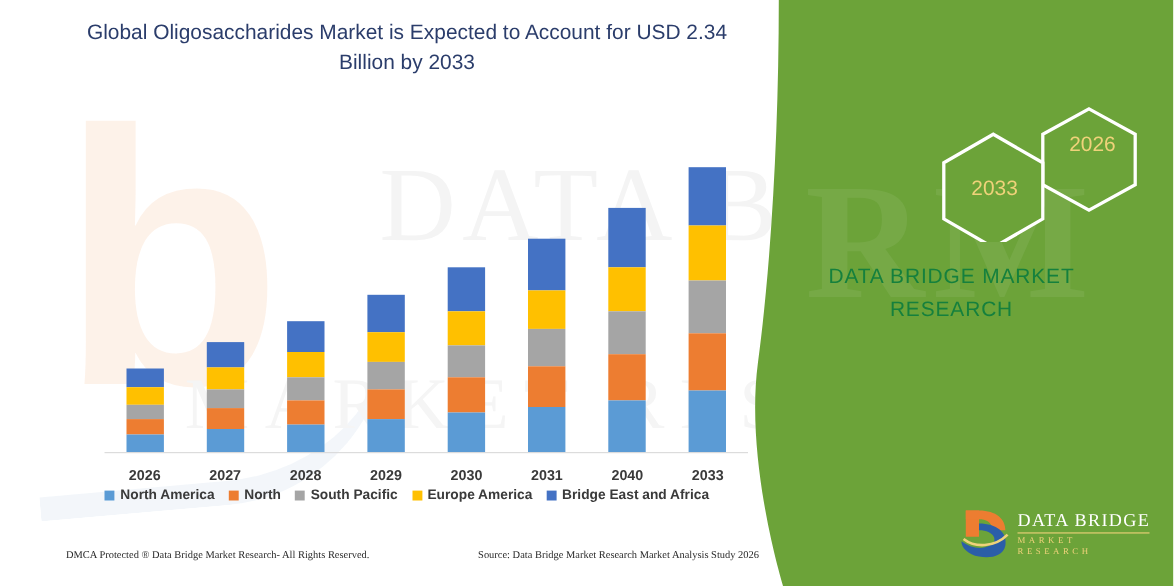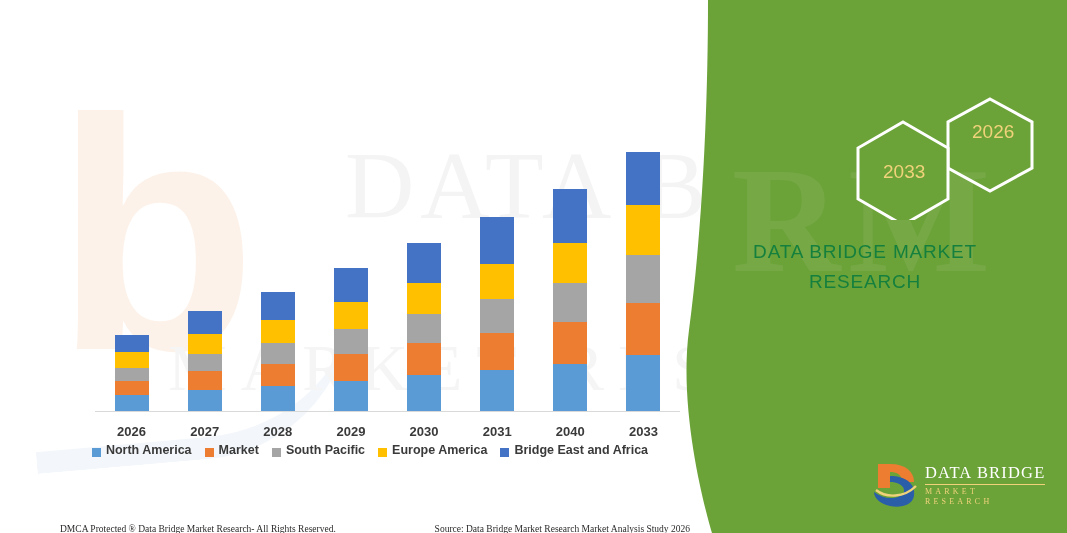--- a/index.html
+++ b/index.html
@@ -121,28 +121,28 @@
   .legend {
     position: absolute;
     left: 60px; top: 443px;
     width: 620px;
     display: flex;
     justify-content: center;
     align-items: center;
     gap: 13px;
     flex-wrap: nowrap;
   }
-  .lg-item { display: flex; align-items: flex-end; gap: 5px; }
+  .lg-item { display: flex; align-items: center; gap: 5px; }
   .lg-sw { width: 9px; height: 9px; display: block; }
   .lg-tx { font-size: 12.5px; font-weight: 700; color: #3a3a3a; white-space: nowrap; }
 
   
   .footer {
     position: absolute;
-    left: 60px; top: 524px;
+    left: 60px; top: 500px;
     width: 630px;
     display: flex;
     justify-content: space-between;
     font-family: "Liberation Serif", serif;
     font-size: 9.5px;
     color: #2a2a2a;
   }
 
   
   .green-panel {
@@ -219,20 +219,21 @@
 
 <div id="page">
 
   <div class="wm-layer">
     <div class="wm-b">b</div>
     <div class="wm-swoosh"></div>
     <div class="wm-text-top">DATA BRIDGE</div>
     <div class="wm-text-bot">MARKET RESEARCH</div>
   </div>
 
+  <div class="chart-title">Global Oligosaccharides Market is Expected to Account for USD 2.34 Billion by 2033</div>
 
   <div class="plot">
     <div class="bars">
         <div class="bar-col">
           <div class="seg" style="height: 16px; background: rgb(91, 155, 213);"></div>
           <div class="seg" style="height: 14px; background: rgb(237, 125, 49);"></div>
           <div class="seg" style="height: 13px; background: rgb(165, 165, 165);"></div>
           <div class="seg" style="height: 16px; background: rgb(255, 192, 0);"></div>
           <div class="seg" style="height: 17px; background: rgb(68, 114, 196);"></div>
         </div>
@@ -300,21 +301,21 @@
       <span>2033</span>
     </div>
 
   <div class="legend">
       <div class="lg-item">
         <span class="lg-sw" style="background: rgb(91, 155, 213);"></span>
         <span class="lg-tx">North America</span>
       </div>
       <div class="lg-item">
         <span class="lg-sw" style="background: rgb(237, 125, 49);"></span>
-        <span class="lg-tx">Market</span>
+        <span class="lg-tx">North</span>
       </div>
       <div class="lg-item">
         <span class="lg-sw" style="background: rgb(165, 165, 165);"></span>
         <span class="lg-tx">South Pacific</span>
       </div>
       <div class="lg-item">
         <span class="lg-sw" style="background: rgb(255, 192, 0);"></span>
         <span class="lg-tx">Europe America</span>
       </div>
       <div class="lg-item">

